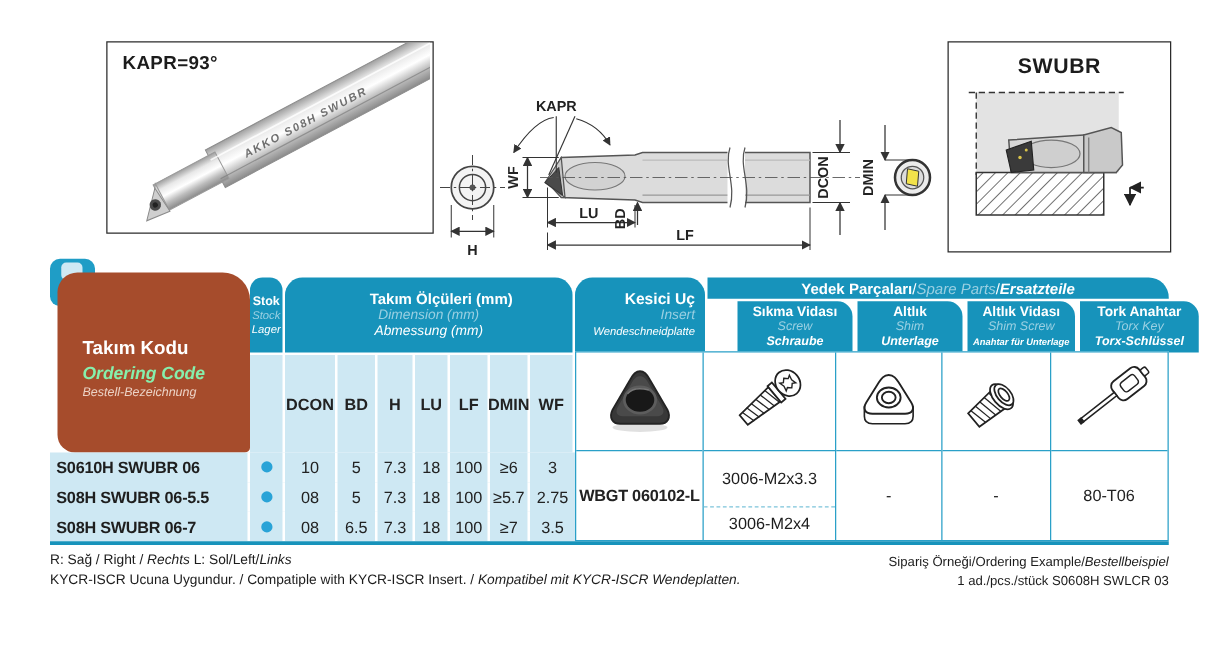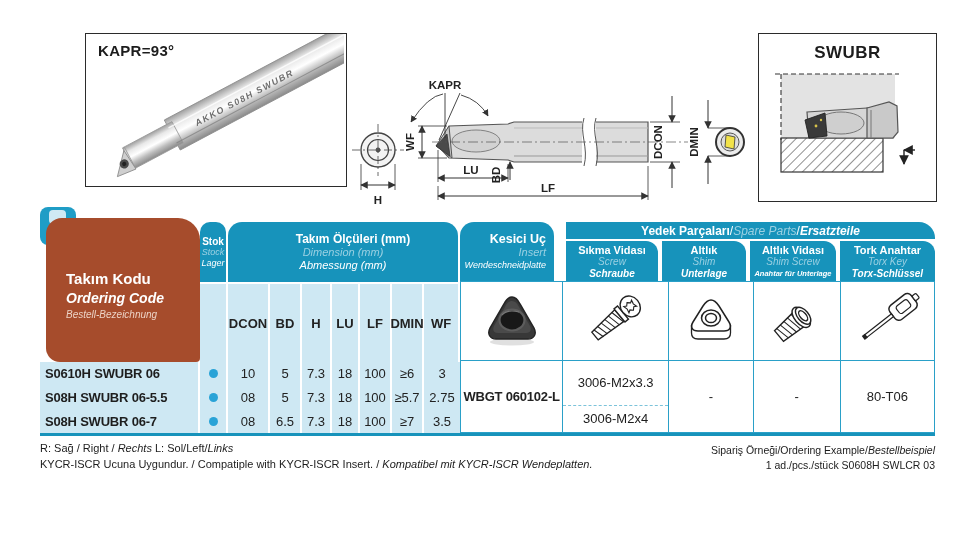--- a/index.html
+++ b/index.html
@@ -11,41 +11,41 @@
   .kapr-label{position:absolute;left:12px;top:8px;font-size:15px;font-weight:bold;letter-spacing:.3px;z-index:2;}
   .swubr-box{left:758px;top:33px;width:177px;height:167px;border:1.4px solid #2b2b2b;background:#fff;}
   .swubr-title{position:absolute;top:9px;left:0;width:100%;text-align:center;font-size:17px;font-weight:bold;letter-spacing:.5px;}
   .drawing{left:348px;top:78px;width:410px;height:138px;}
   
   .table{left:40px;top:207px;width:895px;height:232px;}
   .tab-icon{left:0;top:0;width:36px;height:38px;background:#1f9dc6;border-radius:8px;}
   .tab-icon .notch{position:absolute;left:9px;top:3px;width:17px;height:14px;background:#cfe9f4;border-radius:4px;}
   .brown-box{left:6px;top:11px;width:154px;height:144px;background:#A64C2C;border-radius:16px 22px 4px 14px;}
   .brown-box .t1{position:absolute;left:20px;top:52px;font-size:15px;font-weight:bold;color:#fff;}
-  .brown-box .t2{position:absolute;left:20px;top:72px;font-size:14px;font-weight:bold;font-style:italic;color:#ffffff;}
+  .brown-box .t2{position:absolute;left:20px;top:72px;font-size:14px;font-weight:bold;font-style:italic;color:#86efac;}
   .brown-box .t3{position:absolute;left:20px;top:91px;font-size:10px;font-style:italic;color:#ecd2c5;}
   .teal{background:#1793BB;color:#fff;}
   .hdr{box-sizing:border-box;display:flex;flex-direction:column;justify-content:center;align-items:center;text-align:center;}
   .hdr .tr{font-weight:bold;}
   .hdr .en{color:#9AD0E2;font-style:italic;}
   .hdr .de{font-style:italic;}
   .h-stok{left:160px;top:15px;width:26px;height:60px;border-radius:10px 10px 0 0;font-size:9px;line-height:11px;}
   .h-stok .tr{font-size:10px;}
   .h-dims{left:188px;top:15px;width:230px;height:60px;border-radius:14px 14px 0 0;font-size:11px;line-height:13px;}
   .h-dims .tr{font-size:12px;margin-left:20px;}
-  .h-insert{left:420px;top:15px;width:94px;height:60px;border-radius:14px 14px 0 0;
+  .h-insert{left:420px;top:15px;width:104px;height:60px;border-radius:14px 14px 0 0;
             align-items:flex-end;padding-right:8px;font-size:11px;line-height:13px;}
   .h-insert .tr{font-size:12.5px;}
   .h-insert .de{font-size:9px;}
   .spare-bar{left:526px;top:15px;width:369px;height:17px;border-radius:0 16px 0 0;
              display:flex;align-items:center;justify-content:center;font-size:12px;}
   .spare-bar .en{color:#9AD0E2;font-style:italic;}
   .spare-bar .de{font-style:italic;font-weight:bold;}
   .spare-bar .tr{font-weight:bold;}
-  .h-sub{top:34px;height:41px;border-radius:0 12px 0 0;font-size:10px;line-height:12px;}
+  .h-sub{top:34px;height:41px;border-radius:0 12px 0 0;font-size:10px;line-height:12px;margin-left:24px;}
   .h-sub .tr{font-size:11px;}
   .h-sub .de{font-weight:bold;}
   .h-sub .de.tiny{font-size:7.5px;}
   
   .lb{background:#CEE8F3;}
   .cell{box-sizing:border-box;display:flex;align-items:center;justify-content:center;}
   .stock-empty{left:160px;top:77px;width:26px;height:78px;}
   .dimzone{left:188px;top:77px;width:230px;height:78px;display:flex;}
   .dimzone .cell{border-right:2px solid #fff;font-size:13px;font-weight:bold;color:#222;height:100%;}
   .dimzone .cell:last-child{border-right:none;}

